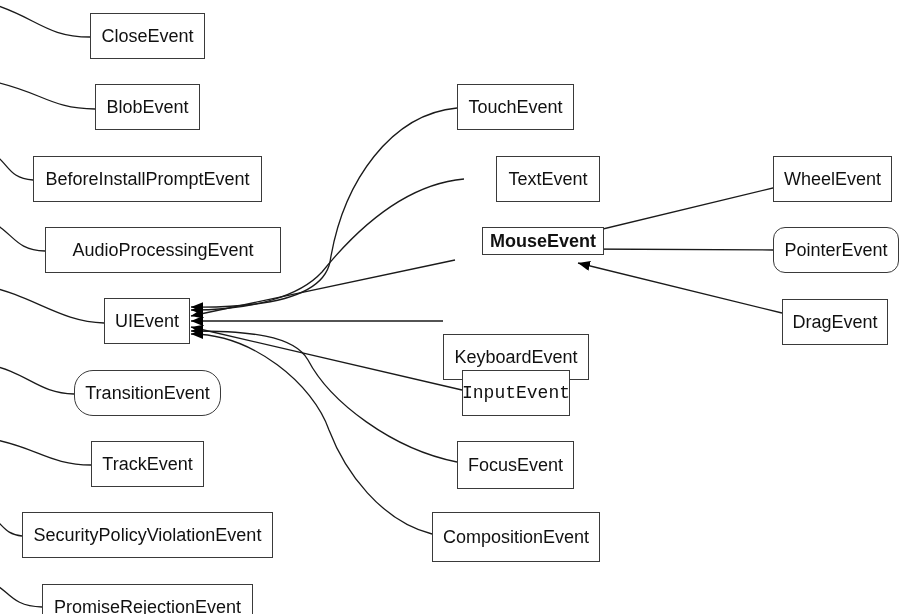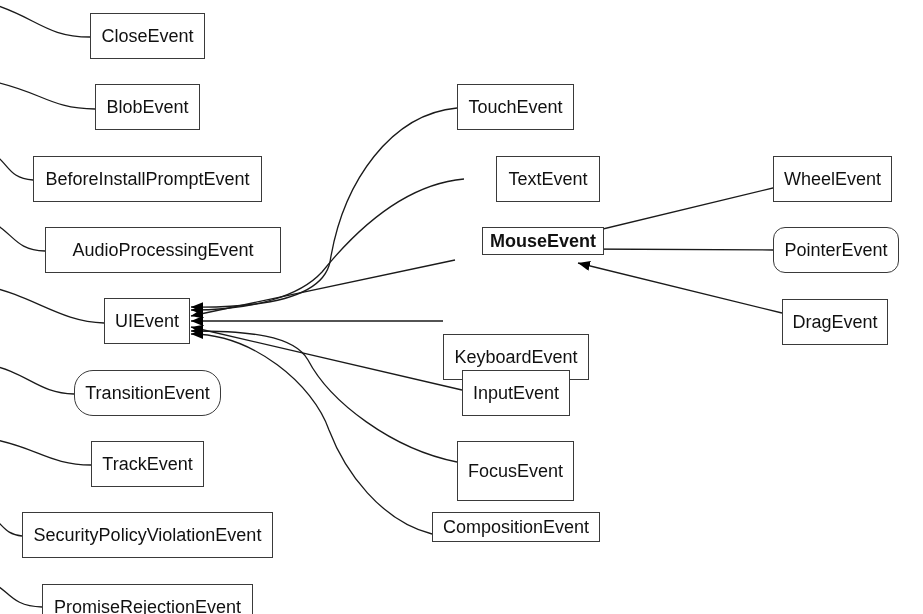--- a/index.html
+++ b/index.html
@@ -79,20 +79,20 @@
       <div class="node" style="left: 45px; top: 227px; width: 236px; height: 46px;">AudioProcessingEvent</div>
       <div class="node" style="left: 104px; top: 298px; width: 86px; height: 46px;">UIEvent</div>
       <div class="node" style="left: 74px; top: 370px; width: 147px; height: 46px; border-radius: 19px;">TransitionEvent</div>
       <div class="node" style="left: 91px; top: 441px; width: 113px; height: 46px;">TrackEvent</div>
       <div class="node" style="left: 22px; top: 512px; width: 251px; height: 46px;">SecurityPolicyViolationEvent</div>
       <div class="node" style="left: 42px; top: 584px; width: 211px; height: 46px;">PromiseRejectionEvent</div>
       <div class="node" style="left: 457px; top: 84px; width: 117px; height: 46px;">TouchEvent</div>
       <div class="node" style="left: 464px; top: 156px; width: 104px; height: 46px; margin-left: 32px;">TextEvent</div>
       <div class="node" style="left: 482px; top: 227px; width: 122px; height: 28px; font-weight: bold;">MouseEvent</div>
       <div class="node" style="left: 443px; top: 298px; width: 146px; height: 46px; margin-top: 36px;">KeyboardEvent</div>
-      <div class="node" style="left: 462px; top: 370px; width: 108px; height: 46px;">InputEvent</div>
-      <div class="node" style="left: 457px; top: 441px; width: 117px; height: 60px;">FocusEvent</div>
-      <div class="node" style="left: 432px; top: 512px; width: 168px; height: 30px;">CompositionEvent</div>
+      <div class="node" style="left: 462px; top: 370px; width: 108px; height: 46px; font-family: Liberation Mono, monospace;">InputEvent</div>
+      <div class="node" style="left: 457px; top: 441px; width: 117px; height: 48px;">FocusEvent</div>
+      <div class="node" style="left: 432px; top: 512px; width: 168px; height: 50px;">CompositionEvent</div>
       <div class="node" style="left: 737px; top: 156px; width: 119px; height: 46px; margin-left: 36px;">WheelEvent</div>
       <div class="node" style="left: 773px; top: 227px; width: 126px; height: 46px; border-radius: 12px;">PointerEvent</div>
       <div class="node" style="left: 782px; top: 299px; width: 106px; height: 46px;">DragEvent</div>
     </div>
 </div>
 
 </body></html>

